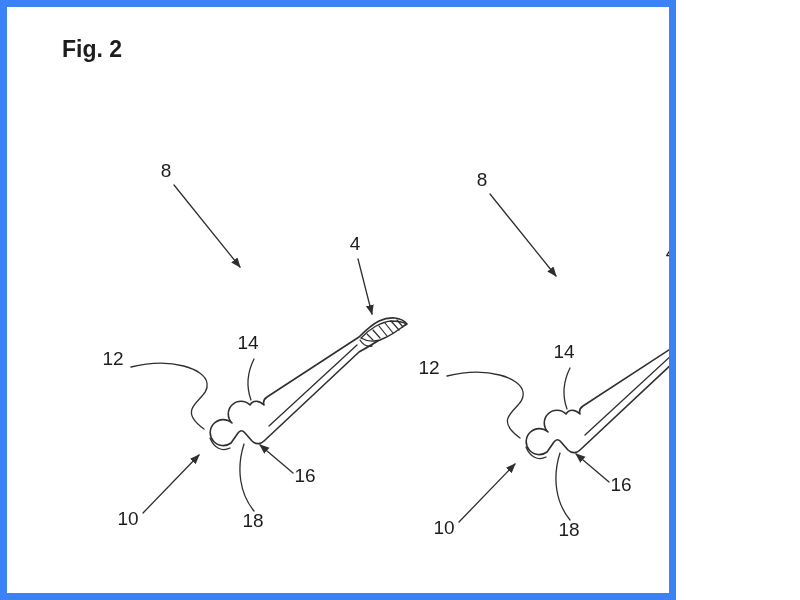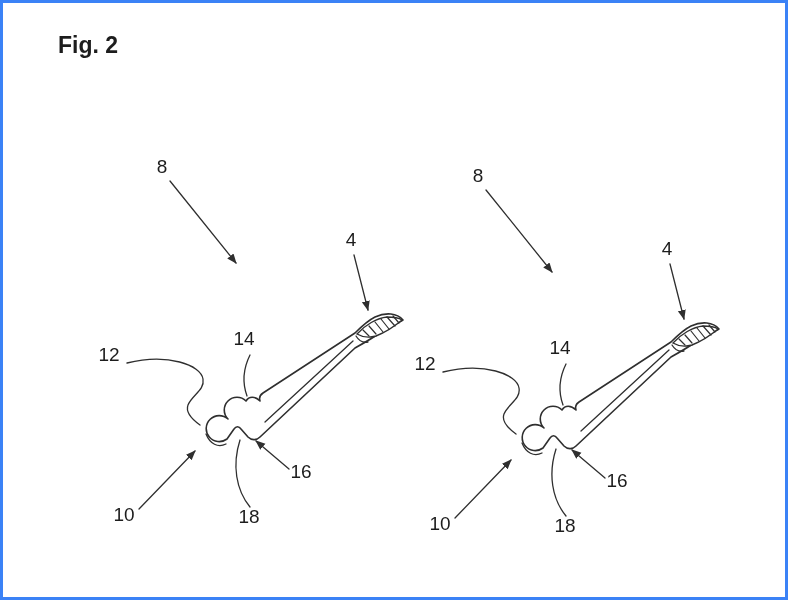--- a/index.html
+++ b/index.html
@@ -3,24 +3,24 @@
 <meta charset="utf-8">
 <style>
   html, body {
     margin: 0;
     padding: 0;
     background: #ffffff;
     font-family: "Liberation Sans", sans-serif;
   }
   #page {
     position: relative;
-    width: 788px;
+    width: 676px;
     height: 600px;
     background: #ffffff;
-    border: 3px solid #3b82f6;
+    border: 7px solid #3b82f6;
     box-sizing: border-box;
     overflow: hidden;
   }
   svg { position: absolute; top: 0; left: 0; }
   .fig-title {
     font-size: 23px;
     font-weight: bold;
     fill: #1d1d1d;
   }
   .ref-label {

